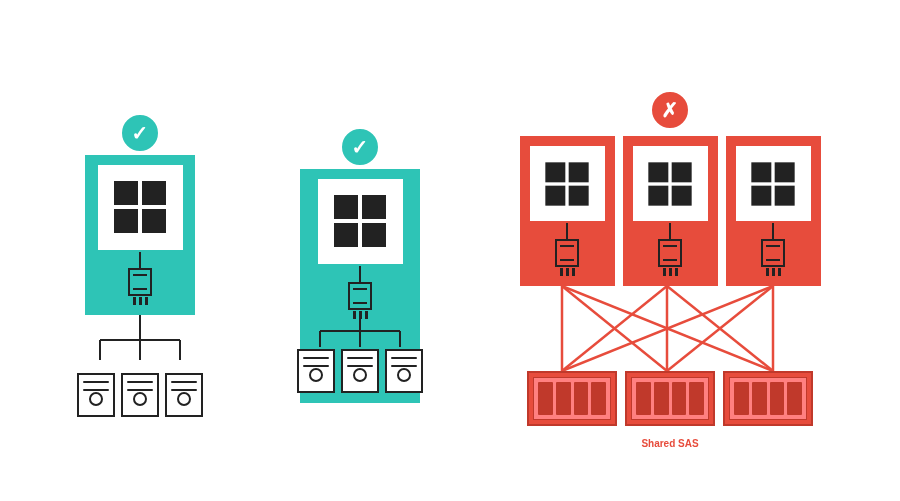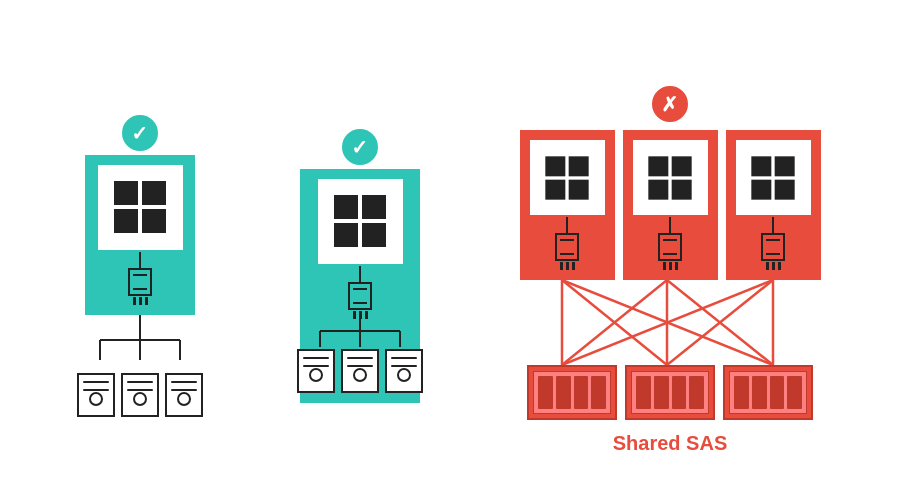--- a/index.html
+++ b/index.html
@@ -238,21 +238,21 @@
 
     .drive-unit-bar {
       flex: 1;
       height: 100%;
       background: #c0392b;
       border-radius: 1px;
     }
 
     .label-shared-sas {
       color: #e74c3c;
-      font-size: 20px;
+      font-size: 10px;
       font-weight: bold;
       margin-top: 12px;
     }
 
   </style>
 </head>
 <body>
 
 <div class="main-container">
 

